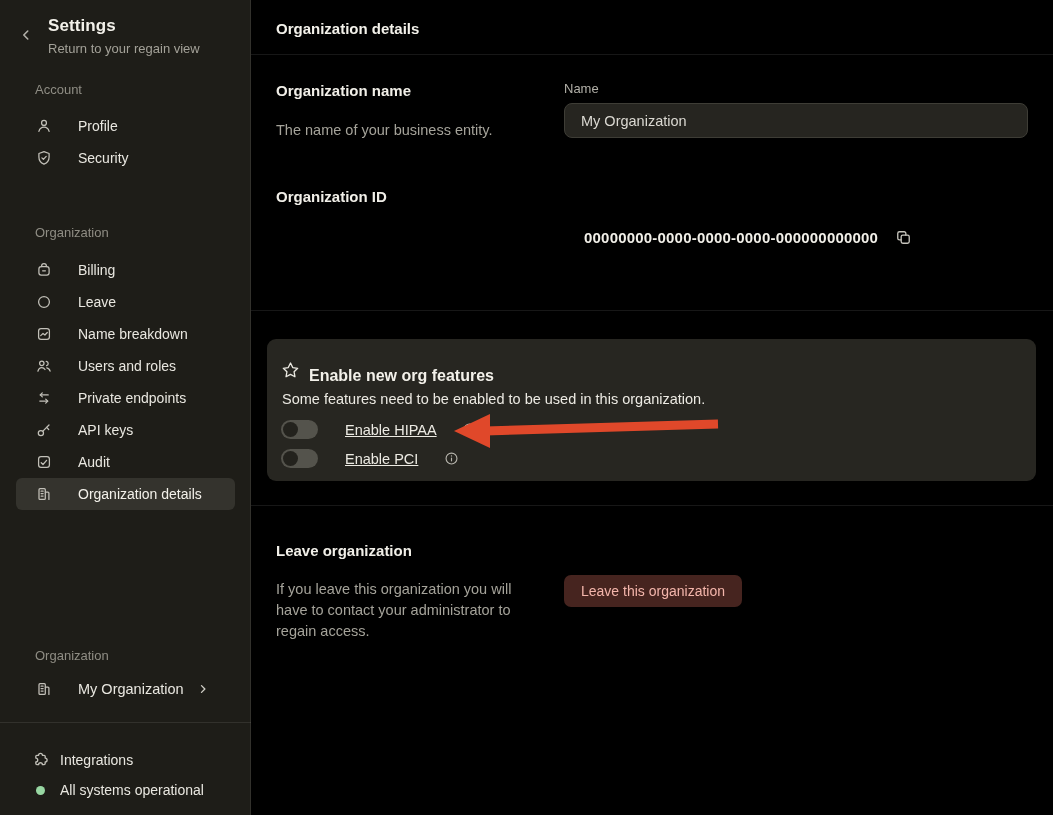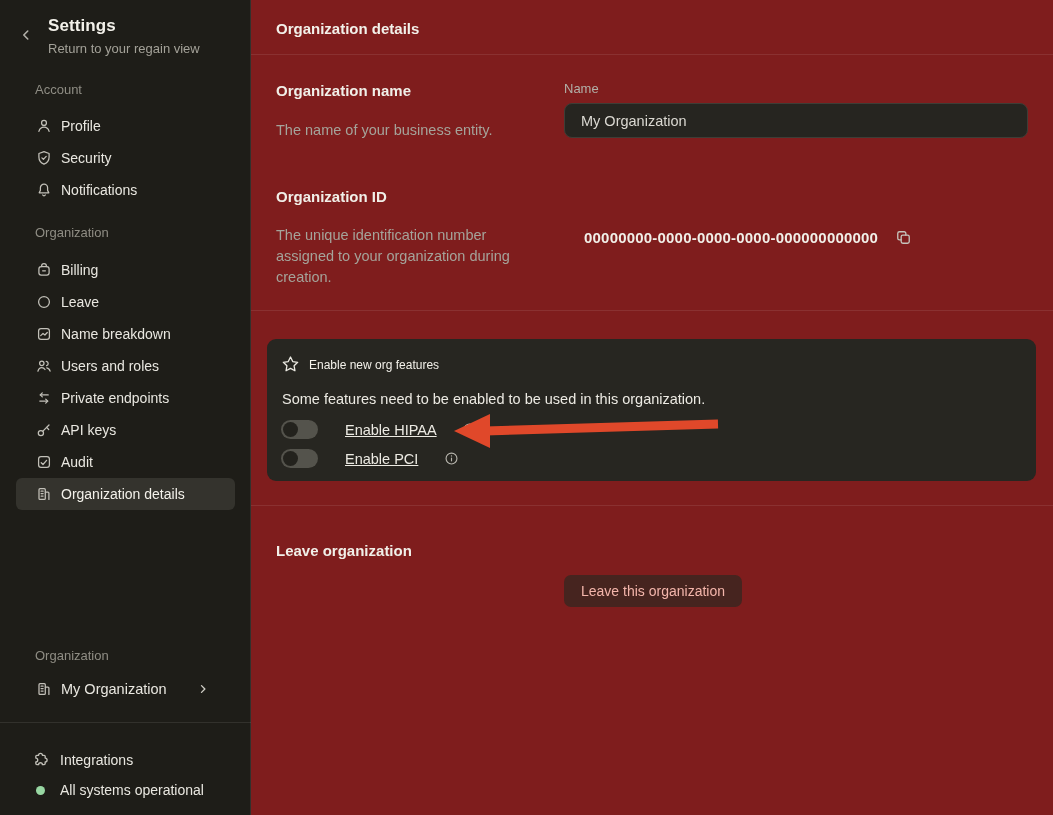--- a/index.html
+++ b/index.html
@@ -1,29 +1,29 @@
 <!DOCTYPE html>
 <html><head>
 <meta charset="utf-8">
 <style>
   * { margin:0; padding:0; box-sizing:border-box; }
   html,body { width:1053px; height:815px; background:#161511; }
   body { font-family:"Liberation Sans","DejaVu Sans",sans-serif; -webkit-font-smoothing:antialiased; }
-  .page { position:relative; width:1053px; height:815px; background:#7f1d1d; overflow:hidden; color:#eceae2; }
+  .page { position:relative; width:1053px; height:815px; background:#000000; overflow:hidden; color:#eceae2; }
 
   
   .sidebar { position:absolute; left:0; top:0; width:251px; height:815px; border-right:1px solid rgba(255,255,255,0.09); background:#1e1d18; }
   .back-btn { position:absolute; left:16px; top:25px; width:20px; height:20px; background:none; border:none; cursor:pointer; color:#b4b2aa; display:flex; align-items:center; justify-content:center; }
   .sb-title { position:absolute; left:48px; top:16px; font-size:17px; font-weight:700; color:#f3f1ea; letter-spacing:.1px; }
   .sb-subtitle { position:absolute; left:48px; top:41px; font-size:13px; color:#a3a198; }
   .sb-label { position:absolute; left:35px; font-size:13px; font-weight:500; color:#8f8d84; }
   .sb-item { position:absolute; left:16px; width:219px; height:32px; display:flex; align-items:center; border-radius:6px; cursor:pointer; padding-left:19px; }
   .sb-item.selected { background:#34332d; }
   .sb-ic { width:17px; height:17px; display:flex; align-items:center; justify-content:center; color:#c2c0b8; flex:0 0 17px; }
-  .sb-item-label { margin-left:9px; font-size:14px; color:#e9e7e0; white-space:nowrap; }
+  .sb-item-label { margin-left:26px; font-size:14px; color:#e9e7e0; white-space:nowrap; }
   .sb-item.selected .sb-item-label { color:#f3f1ea; }
   .sb-org-item { position:absolute; left:16px; top:672px; width:219px; height:34px; display:flex; align-items:center; padding-left:19px; cursor:pointer; border-radius:6px; }
   .sb-org-item .sb-item-label { font-size:14.5px; }
   .sb-org-chevron { position:absolute; right:26px; color:#cfcdc5; display:flex; }
   .sb-divider { position:absolute; left:0; top:722px; width:251px; height:1px; background:rgba(255,255,255,0.09); }
   .sb-foot-item { position:absolute; left:16px; width:219px; height:32px; display:flex; align-items:center; padding-left:15px; cursor:pointer; }
   .sb-foot-ic { width:19px; height:19px; display:flex; align-items:center; justify-content:center; color:#c2c0b8; flex:0 0 19px; }
   .sb-foot-label { margin-left:10px; font-size:14px; color:#e9e7e0; }
   .status-dot { width:9px; height:9px; border-radius:50%; background:#98d7a2; margin-left:5px; flex:0 0 9px; }
   .status-row .sb-foot-label { margin-left:15px; }
@@ -36,21 +36,21 @@
   .sec-desc { position:absolute; left:25px; font-size:14.5px; line-height:21px; color:#a5a39a; }
   .field-label { position:absolute; left:313px; top:81px; font-size:13px; color:#b2b0a8; }
   .text-input { position:absolute; left:313px; top:103px; width:464px; height:35px; background:#262520; border:1px solid #3e3d36; border-radius:8px; color:#dbd9d2; font-size:14.5px; padding:0 16px; font-family:inherit; outline:none; }
   .uuid-row { position:absolute; left:313px; top:228px; display:flex; align-items:center; gap:16px;margin-left:20px; }
   .uuid-value { font-size:15px; font-weight:600; letter-spacing:.2px; color:#f1efe8; white-space:nowrap; }
   .copy-btn { background:none; border:none; cursor:pointer; color:#c6c4bc; width:18px; height:18px; display:flex; align-items:center; justify-content:center; padding:0; }
 
   .features-card { position:absolute; left:16px; top:339px; width:769px; height:142px; background:#272621; border-radius:9px; }
   .card-title-row { position:absolute; left:14px; top:16px; display:flex; align-items:center; gap:9px; }
   .card-title-row .star { color:#eceae3; display:flex; }
-  .card-title { font-size:12px; font-weight:400; color:#f3f1ea; }
+  .card-title { font-size:16px; font-weight:700; color:#f3f1ea;margin-top:12px; }
   .card-desc { position:absolute; left:15px; top:52px; font-size:14.5px; color:#eceae3; }
   .toggle-row { position:absolute; left:14px; display:flex; align-items:center; gap:27px;text-decoration:underline; }
   .toggle { width:37px; height:19px; border-radius:10px; background:#54534c; position:relative; cursor:pointer; flex:0 0 37px; }
   .toggle .knob { position:absolute; left:2px; top:2px; width:15px; height:15px; border-radius:50%; background:#23221d; }
   .toggle-label { font-size:14.5px; color:#eceae3; }
   .info-btn { background:none; border:none; padding:0; cursor:pointer; color:#b7b5ad; width:16px; height:16px; display:flex; align-items:center; justify-content:center; margin-left:-2px; }
 
   .leave-btn { position:absolute; left:313px; top:575px; height:32px; padding:0 17px; background:#46241f; color:#f3b5ab; border:none; border-radius:7px; font-size:14px; font-family:inherit; cursor:pointer; }
 
   .arrow-annotation { position:absolute; left:200px; top:408px; pointer-events:none; z-index:5; }
@@ -87,29 +87,20 @@
     </div>
     <div class="sb-item" style="top:142px">
       <span class="sb-ic">
         <svg width="16" height="16" viewBox="0 0 16 16" fill="none" stroke="currentColor" stroke-width="1.25" stroke-linecap="round" stroke-linejoin="round">
             <path d="M8 1.7l5.1 1.8v3.4c0 3.5-2 5.9-5.1 7.2-3.1-1.3-5.1-3.7-5.1-7.2V3.5z"></path>
             <path d="M5.9 7.9l1.5 1.5 2.8-3"></path>
           </svg>
       </span>
       <span class="sb-item-label">Security</span>
     </div>
-    <div class="sb-item" style="top:174px">
-      <span class="sb-ic">
-        <svg width="16" height="16" viewBox="0 0 16 16" fill="none" stroke="currentColor" stroke-width="1.25" stroke-linecap="round" stroke-linejoin="round">
-            <path d="M8 2.2a3.6 3.6 0 0 0-3.6 3.6v2.6L3.2 10.8h9.6l-1.2-2.4V5.8A3.6 3.6 0 0 0 8 2.2z"></path>
-            <path d="M6.7 13a1.5 1.5 0 0 0 2.6 0"></path>
-          </svg>
-      </span>
-      <span class="sb-item-label">Notifications</span>
-    </div>
 
     <div class="sb-label" style="top:225px">Organization</div>
 
     <div class="sb-item" style="top:254px">
       <span class="sb-ic">
         <svg width="16" height="16" viewBox="0 0 16 16" fill="none" stroke="currentColor" stroke-width="1.25" stroke-linecap="round" stroke-linejoin="round">
             <path d="M5.6 4.6V4a2.4 2.4 0 0 1 4.8 0v.6"></path>
             <rect x="2.9" y="4.6" width="10.2" height="8.4" rx="2.3"></rect>
             <path d="M6.6 8.8h2.8"></path>
           </svg>
@@ -223,21 +214,20 @@
 
     <div class="main-title">Organization details</div>
     <div class="divider" style="top:54px"></div>
 
     <div class="sec-heading" style="top:82px">Organization name</div>
     <div class="sec-desc" style="top:120px">The name of your business entity.</div>
     <div class="field-label">Name</div>
     <input class="text-input" type="text" value="My Organization" style="">
 
     <div class="sec-heading" style="top:188px">Organization ID</div>
-    <div class="sec-desc" style="top:225px; width:255px;">The unique identification number assigned to your organization during creation.</div>
     <div class="uuid-row">
       <span class="uuid-value">00000000-0000-0000-0000-000000000000</span>
       <button class="copy-btn">
         <span>
           <svg width="17" height="17" viewBox="0 0 16 16" fill="none" stroke="currentColor" stroke-width="1.25" stroke-linecap="round" stroke-linejoin="round">
               <rect x="5.8" y="5.8" width="7.6" height="7.6" rx="1.6"></rect>
               <path d="M10.2 5.8V4.2a1.6 1.6 0 0 0-1.6-1.6H4.2a1.6 1.6 0 0 0-1.6 1.6v4.4a1.6 1.6 0 0 0 1.6 1.6h1.6"></path>
             </svg>
         </span>
       </button>
@@ -291,16 +281,17 @@
     <div class="arrow-annotation">
       <svg width="272" height="44" viewBox="0 0 272 44" fill="none">
         <line x1="34" y1="23" x2="267" y2="16" stroke="#e0482a" stroke-width="9"></line>
         <polygon points="3,23 39,6 39,40" fill="#e0482a"></polygon>
       </svg>
     </div>
 
     <div class="divider" style="top:505px"></div>
 
     <div class="sec-heading" style="top:542px">Leave organization</div>
+    <div class="sec-desc" style="top:579px; width:265px;">If you leave this organization you will have to contact your administrator to regain access.</div>
     <button class="leave-btn">Leave this organization</button>
 
   </main>
 </div>
 
 </body></html>

